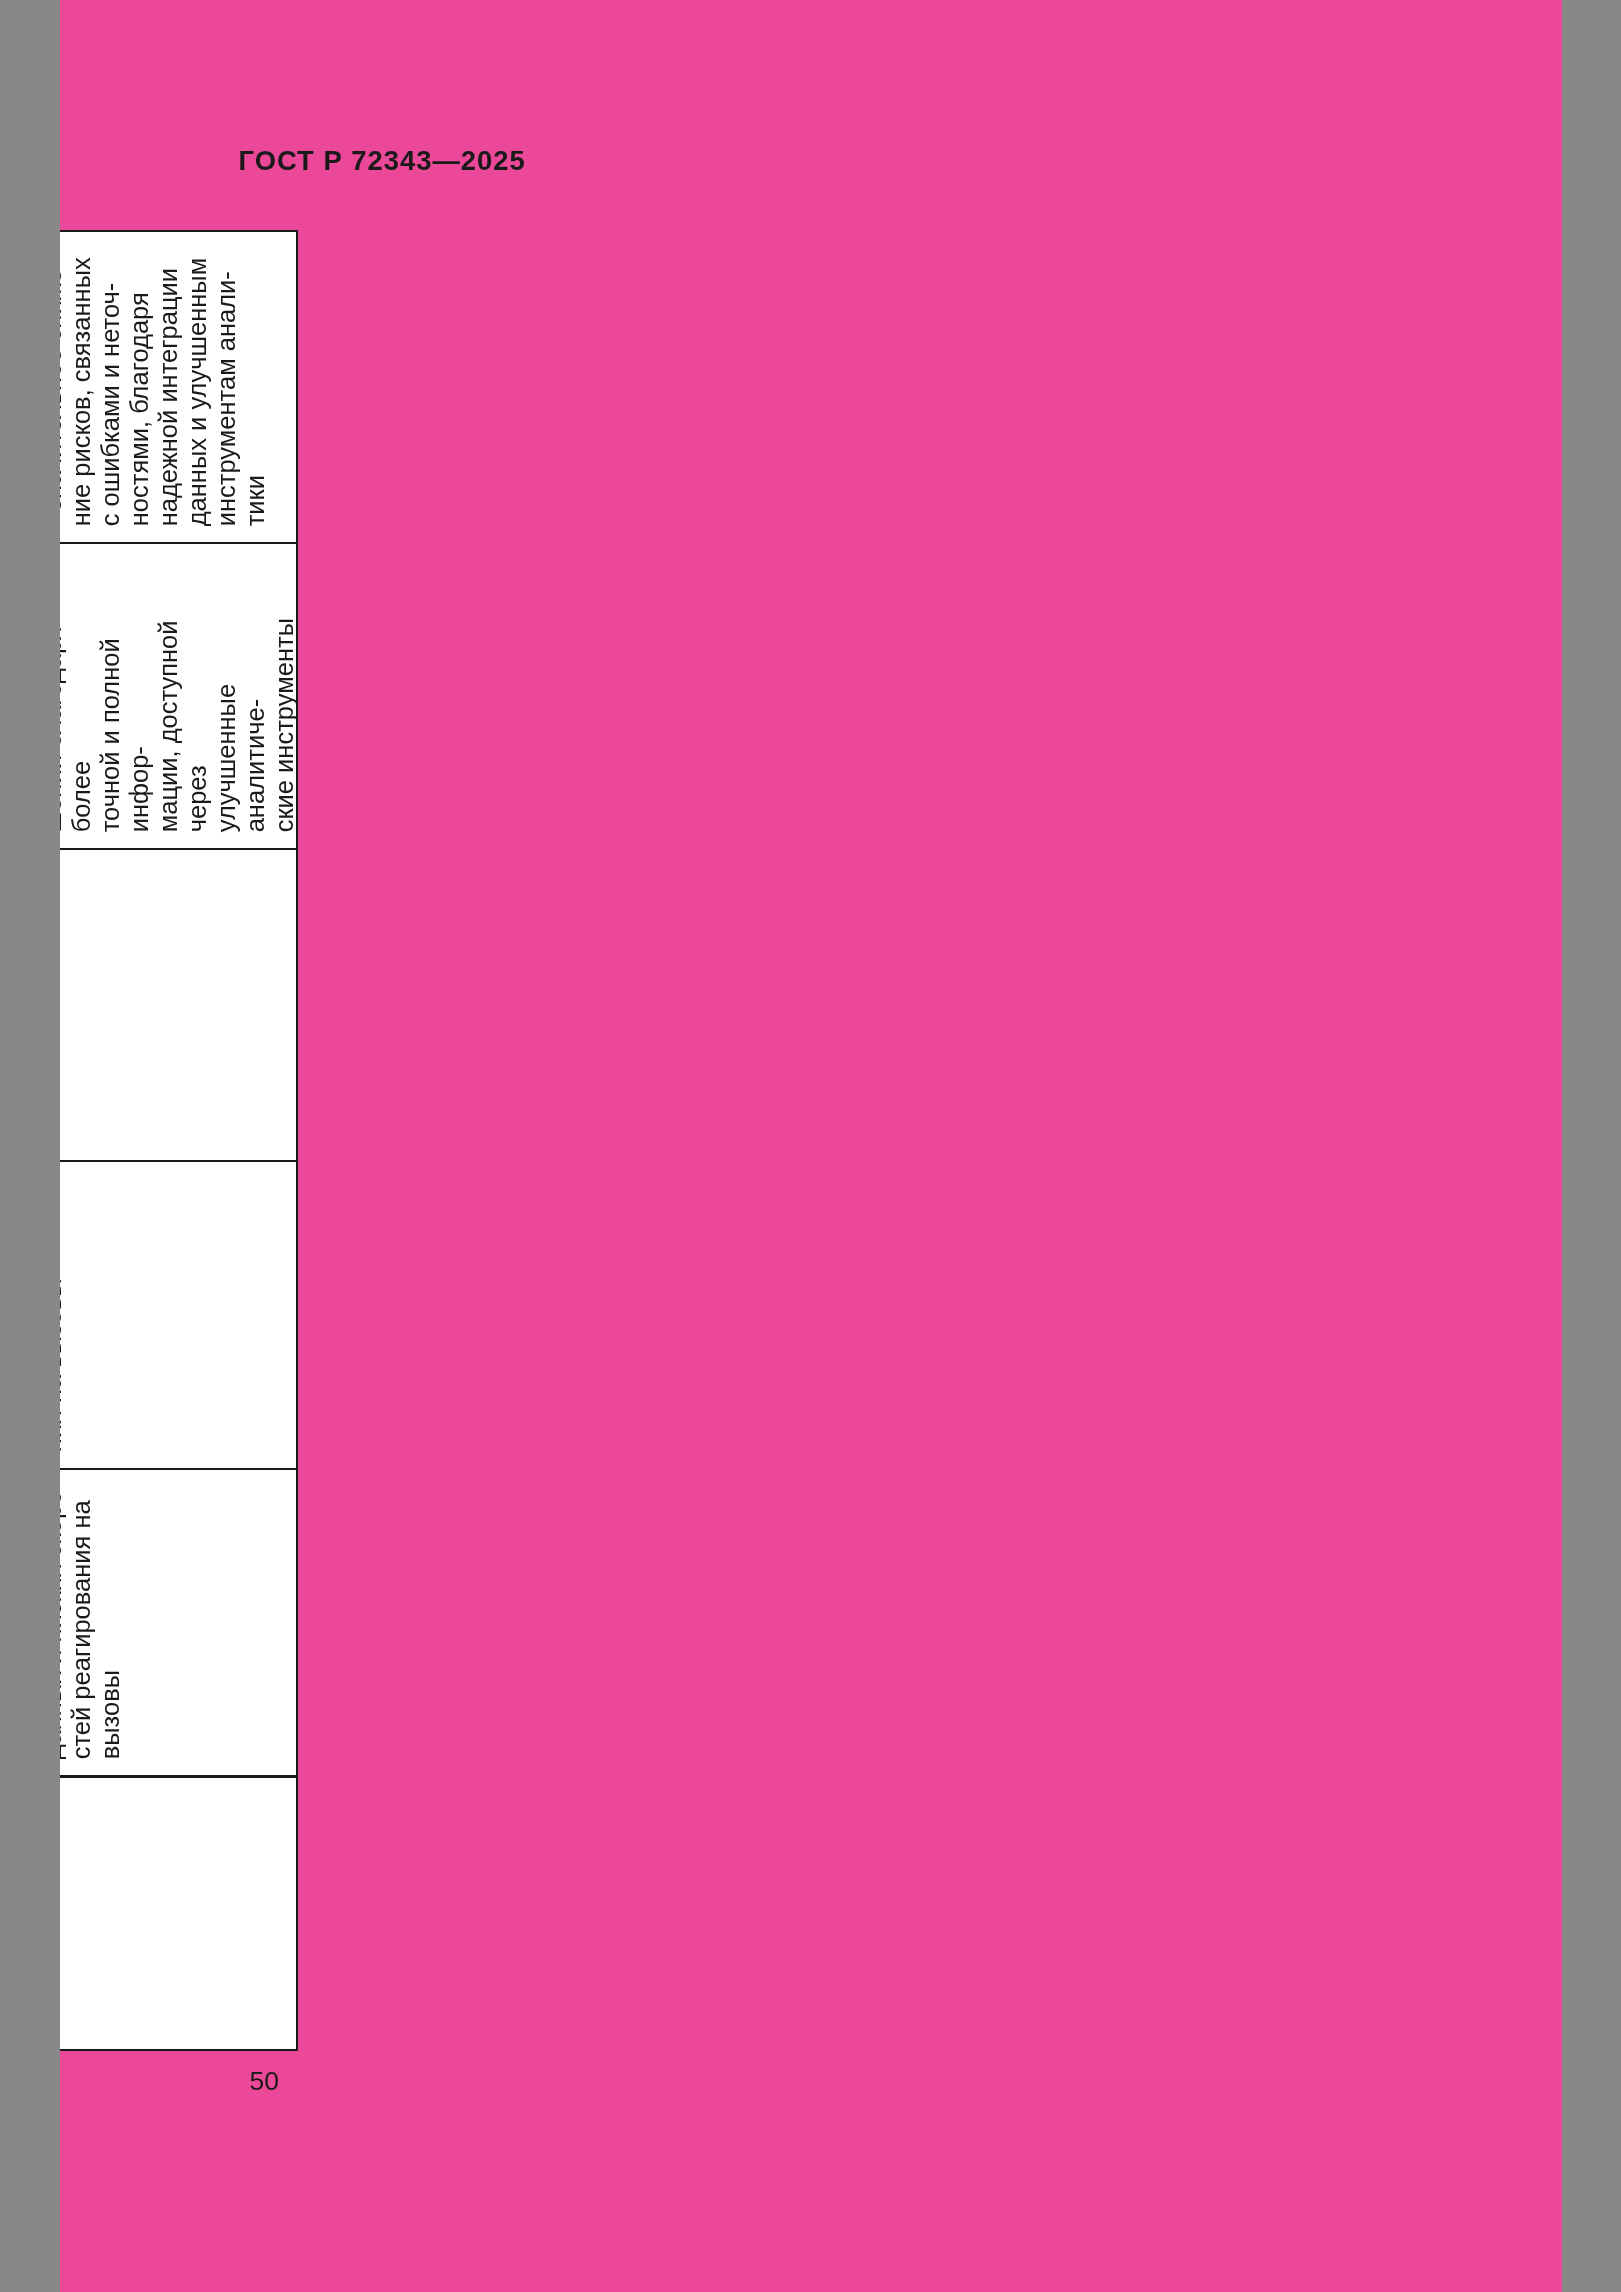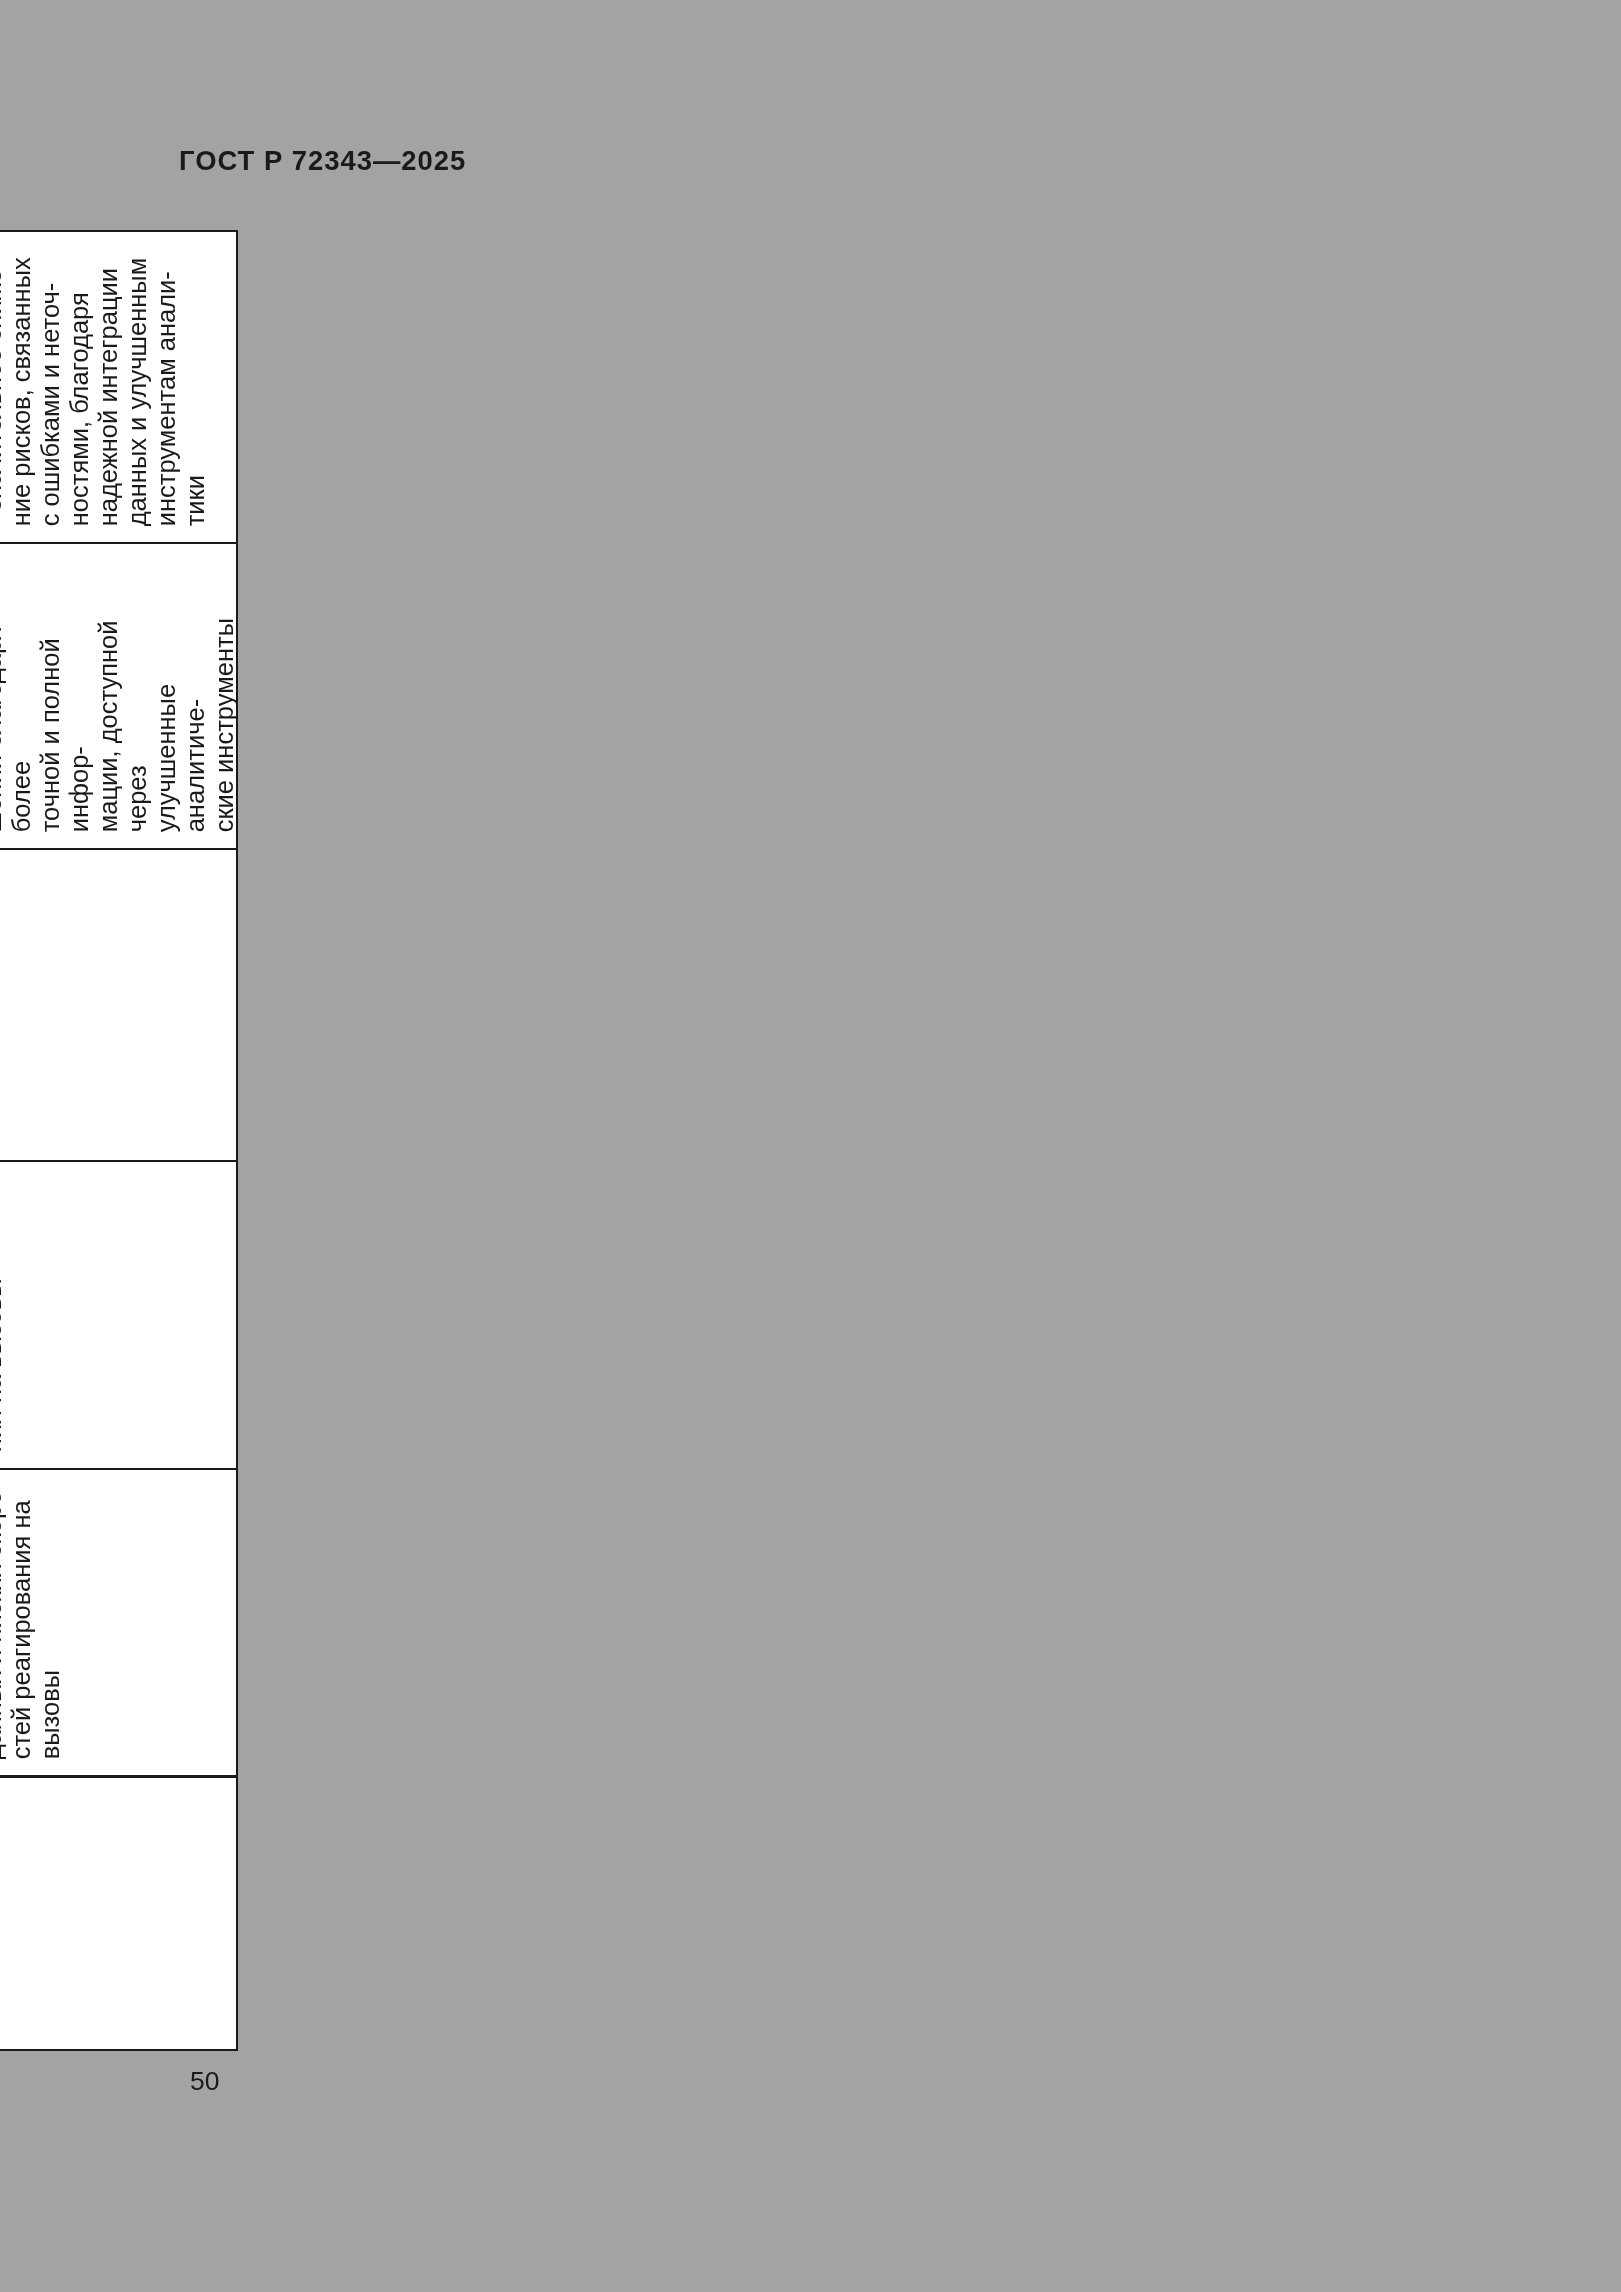--- a/index.html
+++ b/index.html
@@ -1,18 +1,18 @@
 <!DOCTYPE html>
 <html><head>
 <meta charset="utf-8">
 <style>
   html,body { margin:0; padding:0; background:#888; }
   .page {
-    position:relative; width:1621px; height:2293px; margin:0 auto;
-    background:#a3a3a3; overflow:hidden; color:#1a1a1a;
+    position:relative; width:1502px; height:2293px; margin:0 auto;
+    background:#ec4899; overflow:hidden; color:#1a1a1a;
     font-family:"Liberation Sans", sans-serif;
   }
   .doc-header {
     position:absolute; left:179px; top:145px;
     font-size:27.4px; font-weight:bold; letter-spacing:1px; white-space:nowrap;
   }
   .page-num {
     position:absolute; left:190px; top:2066px; font-size:26.5px;
   }
   .rot {

